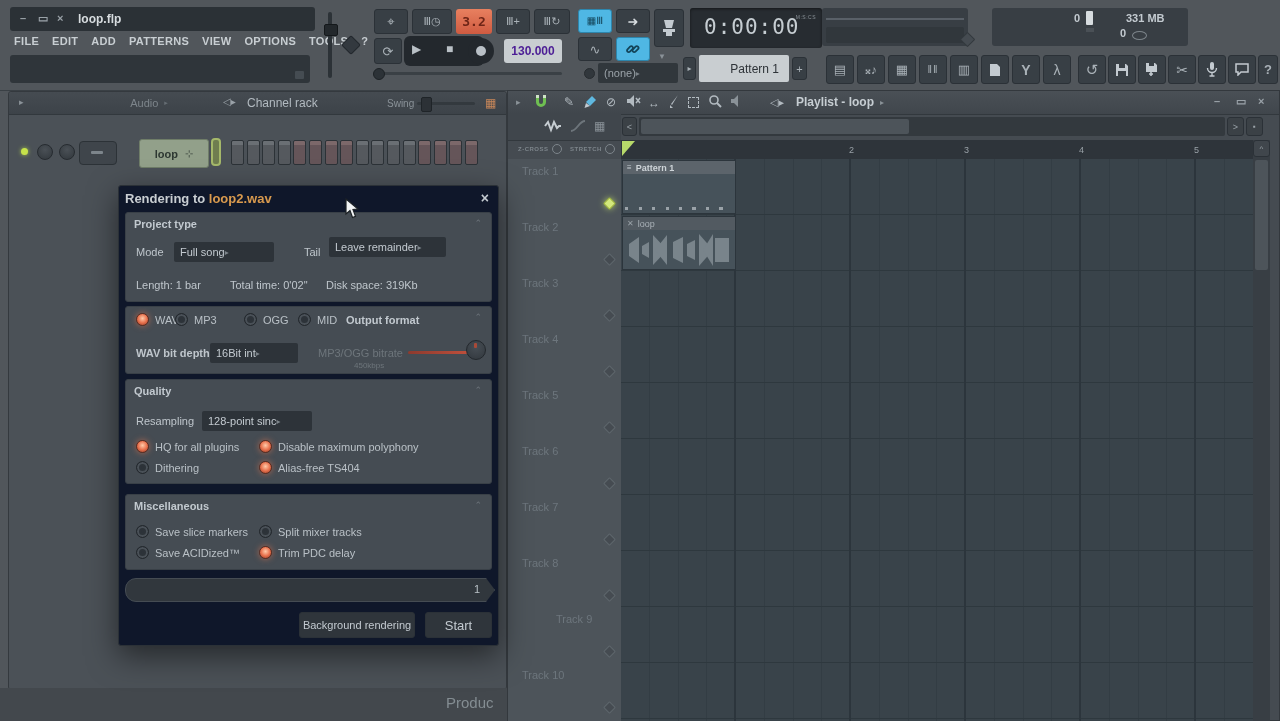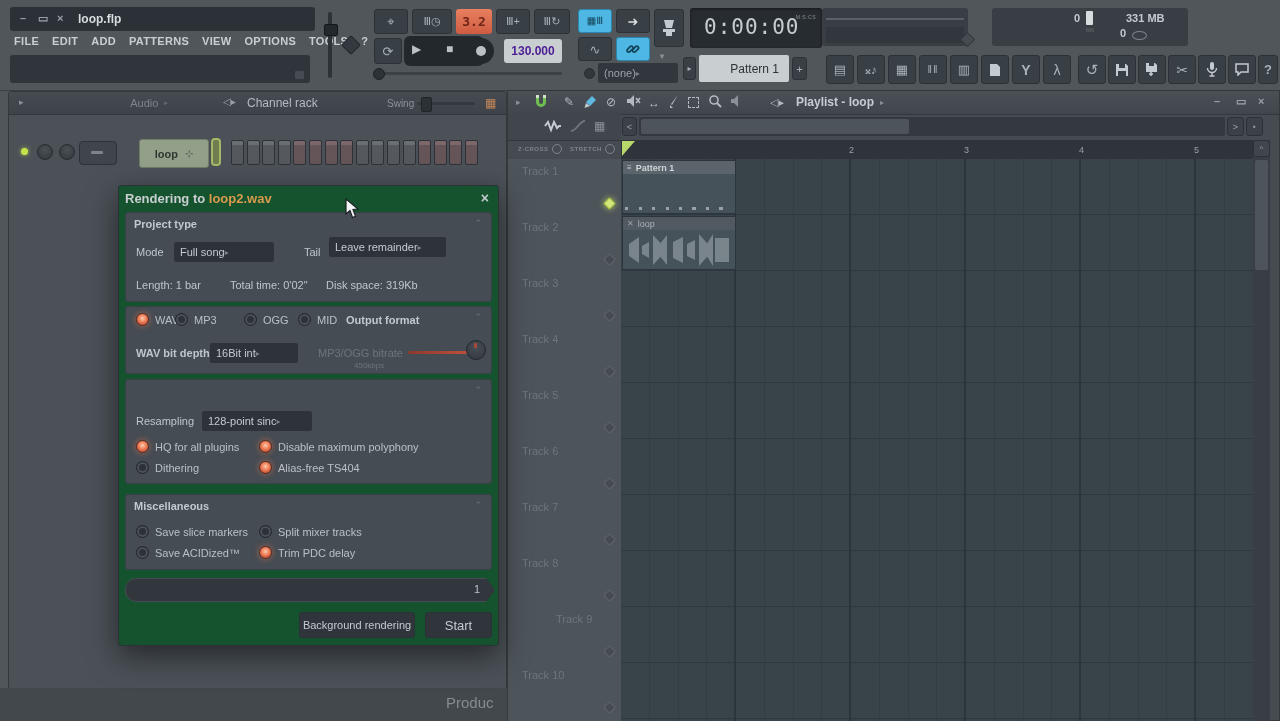--- a/index.html
+++ b/index.html
@@ -440,21 +440,21 @@
     </div>
 
     <div class="abs" style="left:745px;top:49px;width:17px;height:582px;background:#383e44;">
       <div class="btn" style="width:17px;height:17px;background:#40464c;">
           <span style="font-size:8px;color:#9aa2a8;">^</span>
         </div>
       <div class="abs" style="left:2px;top:20px;width:13px;height:110px;background:#4d545a;border-radius:2px;"></div>
     </div>
   </div>
 
-  <div class="abs" style="left:118px;top:185px;width:379px;height:459px;background:#14532d;border:1px solid #2b3137;border-radius:3px;box-shadow:0 10px 30px rgba(0,0,0,.5);z-index:10;">
+  <div class="abs" style="left:118px;top:185px;width:379px;height:459px;background:#0f172a;border:1px solid #2b3137;border-radius:3px;box-shadow:0 10px 30px rgba(0,0,0,.5);z-index:10;">
     <div class="abs" style="left:6px;top:5px;font-size:13px;font-weight:bold;">
       <span style="color:#c9ced2;">Rendering to </span><span style="color:#d99a4e;">loop2.wav</span>
     </div>
     <span class="abs" style="right:9px;top:4px;color:#c3cad0;font-size:14px;font-weight:bold;">×</span>
 
     <div class="sec" style="top:26px;height:90px;left:6px;width:367px;">
       <div class="sec-h">Project type</div>
       <span class="sec-col">⌃</span>
       <span class="abs lbl" style="left:10px;top:33px;">Mode</span>
       <div class="abs drop" style="left:48px;top:29px;width:100px;height:20px;">
@@ -497,20 +497,21 @@
       </div>
       <span class="abs lbl dim" style="left:192px;top:40px;">MP3/OGG bitrate</span>
       <span class="abs dim" style="left:228px;top:54px;font-size:8px;">450kbps</span>
       <div class="abs" style="left:282px;top:44px;width:62px;height:3px;background:linear-gradient(to right,#8c3a2e,#c0503c);border-radius:2px;"></div>
       <div class="abs" style="left:340px;top:33px;width:18px;height:18px;border-radius:50%;background:radial-gradient(circle at 50% 35%,#474e55,#31373d);border:1px solid #23282d;">
         <span class="abs" style="left:7px;top:2px;width:3px;height:5px;background:#a84a38;border-radius:1px;"></span>
       </div>
     </div>
 
     <div class="sec" style="top:193px;height:105px;left:6px;width:367px;">
+      <div class="sec-h">Quality</div>
       <span class="sec-col">⌃</span>
       <span class="abs lbl" style="left:10px;top:35px;">Resampling</span>
       <div class="abs drop" style="left:76px;top:31px;width:110px;height:20px;">
         <span>128-point sinc</span>
           <span class="ar">▸</span>
       </div>
       <div class="ledlabel" style="left:10px;top:60px;">
         <span class="led on"></span>
         <span>HQ for all plugins</span>
       </div>

